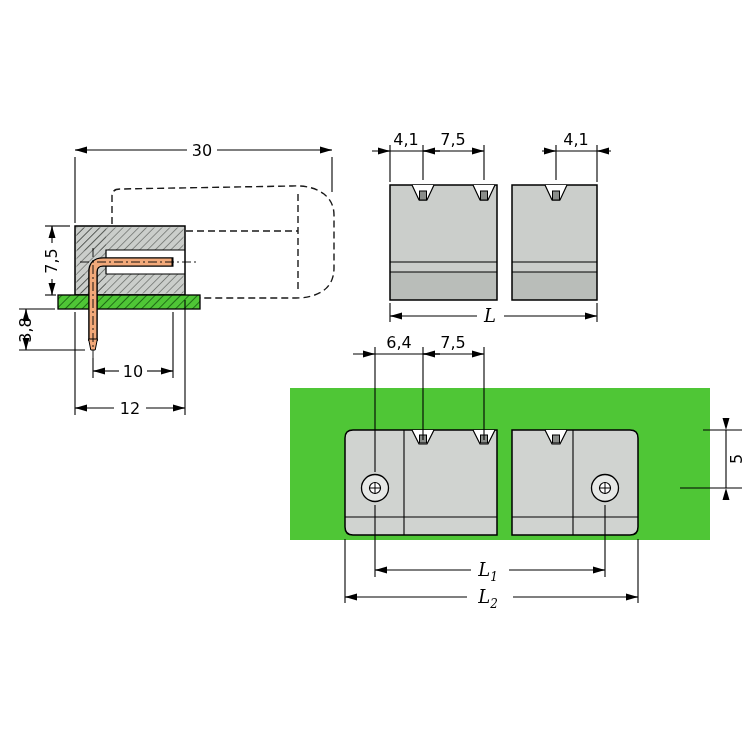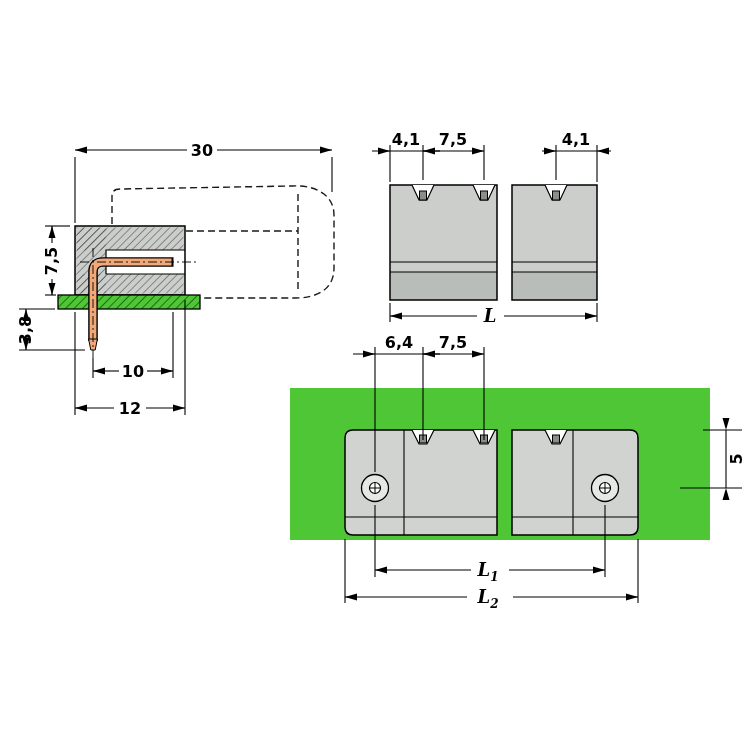--- a/index.html
+++ b/index.html
@@ -1,16 +1,16 @@
 <!DOCTYPE html>
 <html><head>
 <meta charset="utf-8">
 <style>
   html,body{margin:0;padding:0;background:#ffffff;}
-  .stage{width:750px;height:670px;background:#ffffff;position:relative;overflow:hidden;font-weight:bold;}
+  .stage{width:750px;height:670px;background:#ffffff;position:relative;overflow:hidden;}
   svg{display:block;}
   .dim{font-family:"DejaVu Sans",sans-serif;font-size:16px;fill:#000;}
   .dimi{font-family:"DejaVu Serif",serif;font-style:italic;font-size:18px;fill:#000;}
   .thin{stroke:#000;stroke-width:1.1;}
   .edge{stroke:#000;stroke-width:1.5;fill:none;}
 </style>
 </head>
 <body>
 
 <div class="stage">

